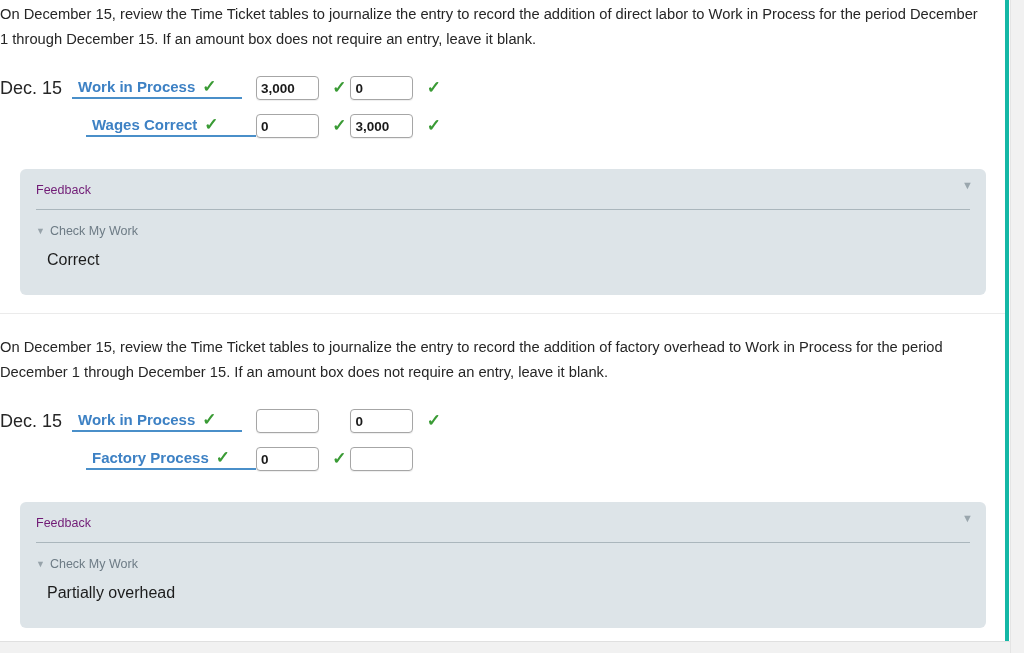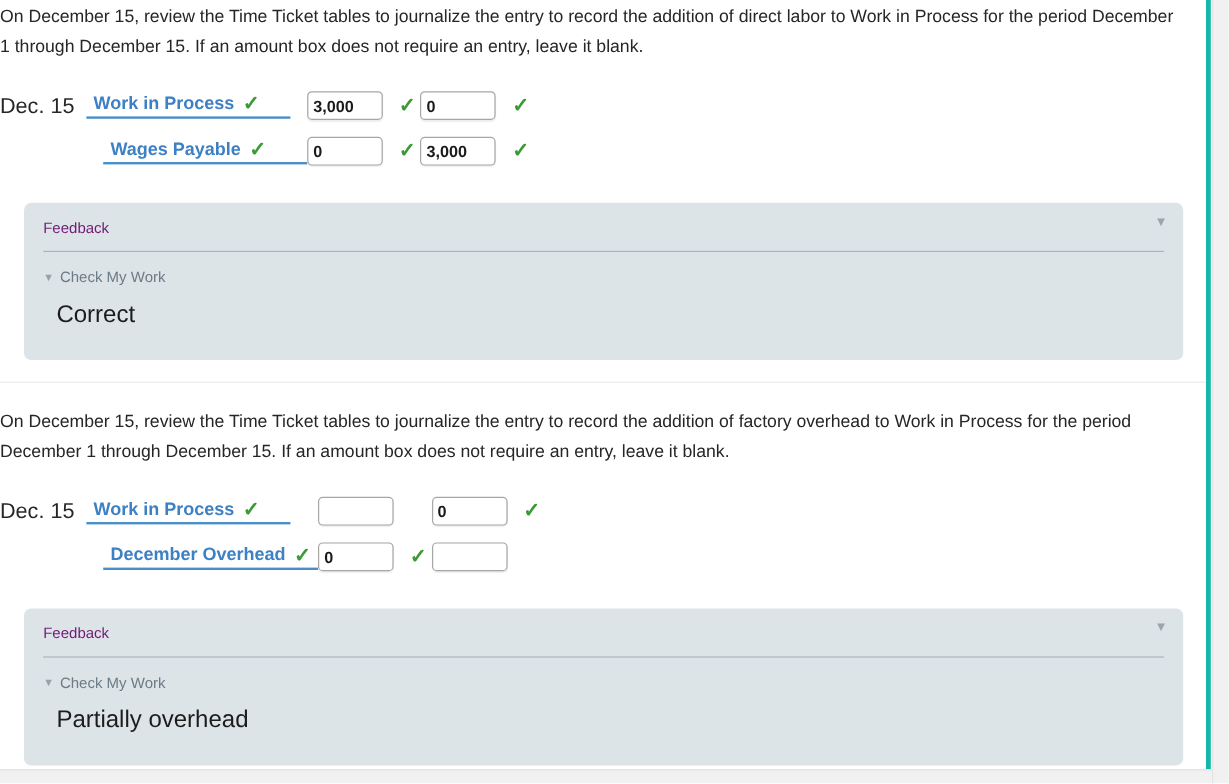--- a/index.html
+++ b/index.html
@@ -171,21 +171,21 @@
     cursor: pointer;
   }
   .cmw-tri {
     color: #97a3aa;
     font-size: 9px;
     line-height: 1;
   }
   .fb-result {
     margin-top: 13px;
     margin-left: 11px;
-    font-size: 20px;
+    font-size: 16px;
     color: #1c1c1c;
   }
 </style>
 </head>
 <body>
 
 <div class="page-surface">
 
   <div class="section" style="padding:0 0 0 0;">
     <div style="padding-top:2px;">
@@ -208,21 +208,21 @@
         </td>
         <td class="amt-cell">
           <input class="amt" type="text" readonly="" value="0" style="">
           <span class="check box-check">✓</span>
         </td>
       </tr>
       <tr class="jrow">
         <td class="date-cell"></td>
         <td class="acct-cell">
           <span class="acct-select indent">
-            <span>Wages Payable</span>
+            <span>Wages Correct</span>
             <span class="check">✓</span>
           </span>
         </td>
         <td class="amt-cell">
           <input class="amt" type="text" readonly="" value="0" style="">
           <span class="check box-check">✓</span>
         </td>
         <td class="amt-cell">
           <input class="amt" type="text" readonly="" value="3,000" style="">
           <span class="check box-check">✓</span>
@@ -266,21 +266,21 @@
         </td>
         <td class="amt-cell">
           <input class="amt" type="text" readonly="" value="0" style="">
           <span class="check box-check">✓</span>
         </td>
       </tr>
       <tr class="jrow">
         <td class="date-cell"></td>
         <td class="acct-cell">
           <span class="acct-select indent">
-            <span>December Overhead</span>
+            <span>Factory Process</span>
             <span class="check">✓</span>
           </span>
         </td>
         <td class="amt-cell">
           <input class="amt" type="text" readonly="" value="0" style="">
           <span class="check box-check">✓</span>
         </td>
         <td class="amt-cell">
           <input class="amt" type="text" readonly="" value="" style="">
           <span class="check box-check hidden">✓</span>

